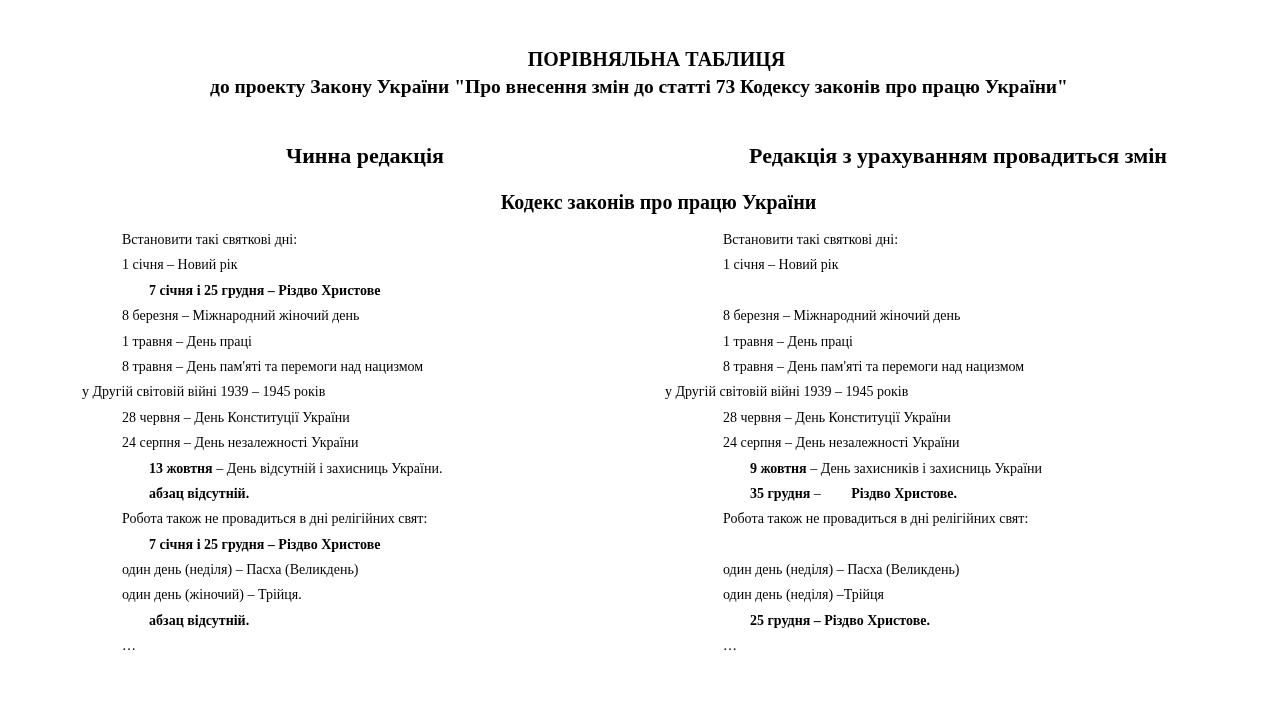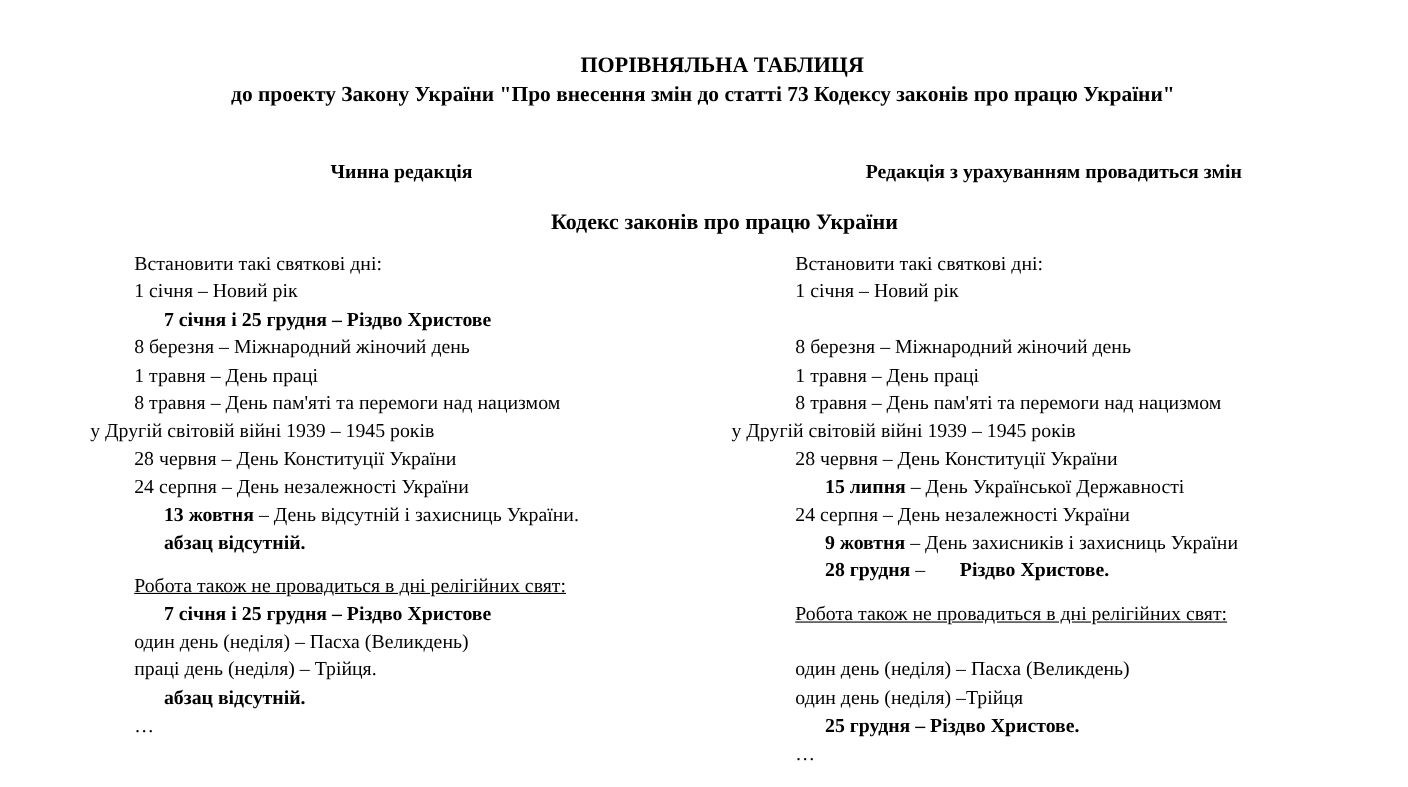--- a/index.html
+++ b/index.html
@@ -34,54 +34,54 @@
     text-align: center;
     font-weight: bold;
     font-size: 19.5px;
     line-height: 24px;
     white-space: nowrap;
   }
   .col-header {
     position: absolute;
     top: 144px;
     font-weight: bold;
-    font-size: 18px;
+    font-size: 22px;
     line-height: 24px;
     text-align: center;
     white-space: nowrap;
   }
   .col-header.left  { left: 86px;  width: 558px; }
   .col-header.right { left: 667px; width: 582px; }
   .section-heading {
     position: absolute;
     top: 190px;
     left: 0;
     width: 1317px;
     text-align: center;
     font-weight: bold;
     font-size: 20px;
     line-height: 24px;
     white-space: nowrap;
   }
   .column {
     position: absolute;
     top: 227px;
-    font-size: 18px;
+    font-size: 14px;
   }
   .column.left-col  { left: 82px;  width: 565px; }
   .column.right-col { left: 665px; width: 570px; }
   .line {
     line-height: 25.4px;
     height: 25.4px;
     white-space: nowrap;
   }
   .left-col  .line.indent { text-indent: 40px; }
   .right-col .line.indent { text-indent: 58px; }
   .line.noindent { text-indent: 0; }
-  .line.gap { margin-top: 14px; text-decoration: underline; }
+  .line.gap { margin-top: 0; }
   .seg.bold { font-weight: bold; margin-left: 27px; }
 </style>
 </head>
 <body>
 
 <div>
   <div class="title">ПОРІВНЯЛЬНА ТАБЛИЦЯ</div>
 
   <div class="subtitle">до проекту Закону України "Про внесення змін до статті 73 Кодексу законів про працю України"</div>
 
@@ -99,38 +99,37 @@
       <div class="line indent"><span class="seg">1 травня – День праці</span></div>
       <div class="line indent"><span class="seg">8 травня – День пам'яті та перемоги над нацизмом</span></div>
       <div class="line noindent"><span class="seg">у Другій світовій війні 1939 – 1945 років</span></div>
       <div class="line indent"><span class="seg">28 червня – День Конституції України</span></div>
       <div class="line indent"><span class="seg">24 серпня – День незалежності України</span></div>
       <div class="line indent"><span class="seg bold">13 жовтня</span><span class="seg"> – День відсутній і захисниць України.</span></div>
       <div class="line indent"><span class="seg bold">абзац відсутній.</span></div>
       <div class="line indent gap"><span class="seg">Робота також не провадиться в дні релігійних свят:</span></div>
       <div class="line indent"><span class="seg bold">7 січня і 25 грудня – Різдво Христове</span></div>
       <div class="line indent"><span class="seg">один день (неділя) – Пасха (Великдень)</span></div>
-      <div class="line indent"><span class="seg">праці день (неділя) – Трійця.</span></div>
+      <div class="line indent"><span class="seg">один день (жіночий) – Трійця.</span></div>
       <div class="line indent"><span class="seg bold">абзац відсутній.</span></div>
       <div class="line indent"><span class="seg">…</span></div>
     </div>
 
   <div class="column right-col">
       <div class="line indent"><span class="seg">Встановити такі святкові дні:</span></div>
       <div class="line indent"><span class="seg">1 січня – Новий рік</span></div>
       <div class="line noindent">&nbsp;</div>
       <div class="line indent"><span class="seg">8 березня – Міжнародний жіночий день</span></div>
       <div class="line indent"><span class="seg">1 травня – День праці</span></div>
       <div class="line indent"><span class="seg">8 травня – День пам'яті та перемоги над нацизмом</span></div>
       <div class="line noindent"><span class="seg">у Другій світовій війні 1939 – 1945 років</span></div>
       <div class="line indent"><span class="seg">28 червня – День Конституції України</span></div>
-      <div class="line indent"><span class="seg bold">15 липня</span><span class="seg"> – День Української Державності</span></div>
       <div class="line indent"><span class="seg">24 серпня – День незалежності України</span></div>
       <div class="line indent"><span class="seg bold">9 жовтня</span><span class="seg"> – День захисників і захисниць України</span></div>
-      <div class="line indent"><span class="seg bold">28 грудня</span><span class="seg"> – </span><span class="seg bold">Різдво Христове.</span></div>
+      <div class="line indent"><span class="seg bold">35 грудня</span><span class="seg"> – </span><span class="seg bold">Різдво Христове.</span></div>
       <div class="line indent gap"><span class="seg">Робота також не провадиться в дні релігійних свят:</span></div>
       <div class="line noindent">&nbsp;</div>
       <div class="line indent"><span class="seg">один день (неділя) – Пасха (Великдень)</span></div>
       <div class="line indent"><span class="seg">один день (неділя) –Трійця</span></div>
       <div class="line indent"><span class="seg bold">25 грудня – Різдво Христове.</span></div>
       <div class="line indent"><span class="seg">…</span></div>
     </div>
 </div>
 
 </body></html>

